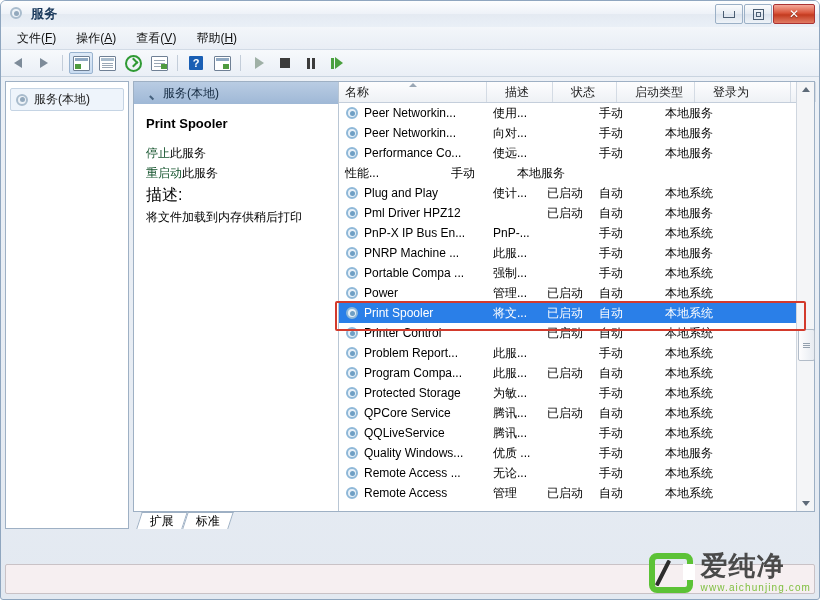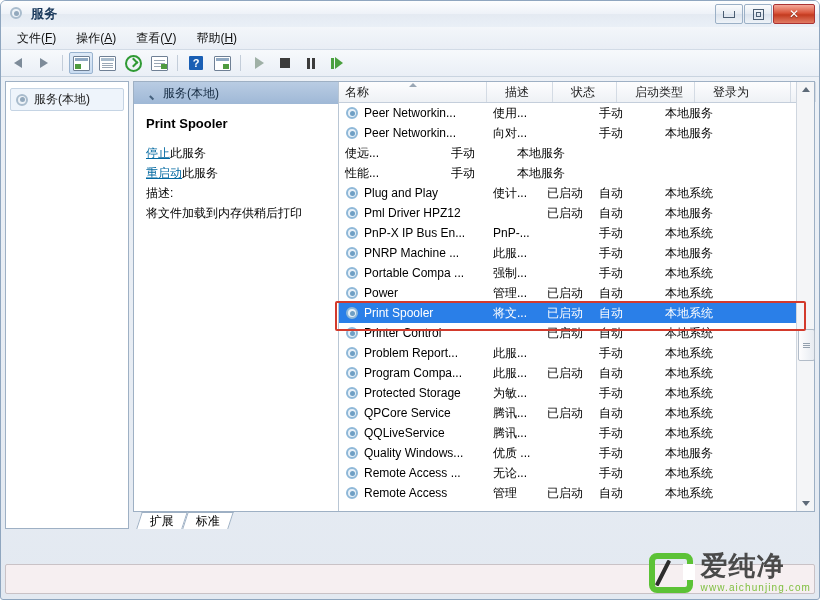--- a/index.html
+++ b/index.html
@@ -85,22 +85,22 @@
   
   .detail{width:204px;flex:0 0 auto;border-right:1px solid #b9c6d4;display:flex;flex-direction:column;}
   .detail-head{height:22px;display:flex;align-items:center;gap:8px;padding:0 8px;
     background:linear-gradient(180deg,#b9cce3 0%,#9fb8d6 100%);color:#12283f;font-size:12px;}
   .mag{width:13px;height:13px;position:relative;flex:0 0 auto;}
   .mag:before{content:"";position:absolute;left:0;top:0;width:9px;height:9px;border:1.6px solid #4a6versus;box-sizing:border-box;border-radius:50%;border-color:#45607d;}
   .mag:after{content:"";position:absolute;left:8px;top:8px;width:5px;height:1.6px;background:#45607d;transform:rotate(45deg);transform-origin:left center;}
   .detail-body{padding:12px 12px 0 12px;}
   .svc-title{font-size:13px;font-weight:bold;margin-bottom:14px;}
   .lnk-row{margin-bottom:3px;font-size:12px;line-height:17px;}
-  .lnk{color:#0369a1;text-decoration:underline;cursor:pointer;}
-  .desc-label{font-size:12px;}
+  .lnk{color:#14532d;cursor:pointer;}
+  .desc-label{font-size:16px;}
   .desc-text{margin-top:3px;font-size:12px;line-height:17px;}
   
   .listwrap{flex:1;display:flex;flex-direction:column;min-width:0;}
   .hdr{display:flex;height:20px;flex:0 0 auto;background:linear-gradient(180deg,#fdfdfe 0%,#eef1f5 100%);
     border-bottom:1px solid #c4cedb;gap:12px;}
   .hcell{position:relative;display:flex;align-items:center;padding:0 6px;font-size:12px;color:#1c1c1c;
     border-right:1px solid #d4dbe4;box-sizing:border-box;cursor:default;overflow:hidden;white-space:nowrap;}
   .hcell .sortmark{position:absolute;left:50%;top:1px;margin-left:-4px;width:0;height:0;
     border-left:4px solid transparent;border-right:4px solid transparent;border-bottom:4px solid #9aa7b5;}
   .rows{flex:1;overflow:hidden;position:relative;background:#fff;}
@@ -306,20 +306,24 @@
                 <div class="cell c-name name">
                   <div class="gear"></div>
                   <span>Peer Networkin...</span>
                 </div>
                 <div class="cell c-desc">向对...</div>
                 <div class="cell c-stat"></div>
                 <div class="cell c-start">手动</div>
                 <div class="cell c-logon">本地服务</div>
               </div>
               <div class="row">
+                <div class="cell c-name name">
+                  <div class="gear"></div>
+                  <span>Performance Co...</span>
+                </div>
                 <div class="cell c-desc">使远...</div>
                 <div class="cell c-stat"></div>
                 <div class="cell c-start">手动</div>
                 <div class="cell c-logon">本地服务</div>
               </div>
               <div class="row">
                 <div class="cell c-desc">性能...</div>
                 <div class="cell c-stat"></div>
                 <div class="cell c-start">手动</div>
                 <div class="cell c-logon">本地服务</div>

